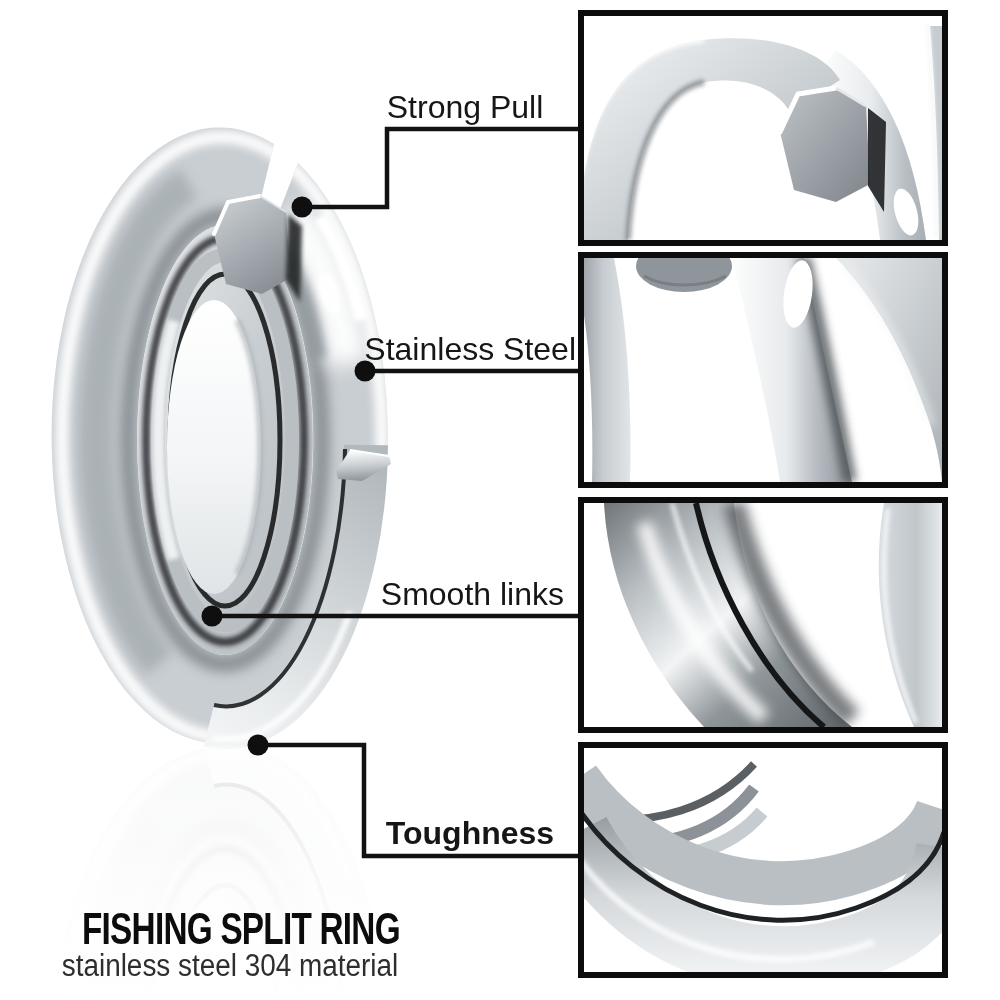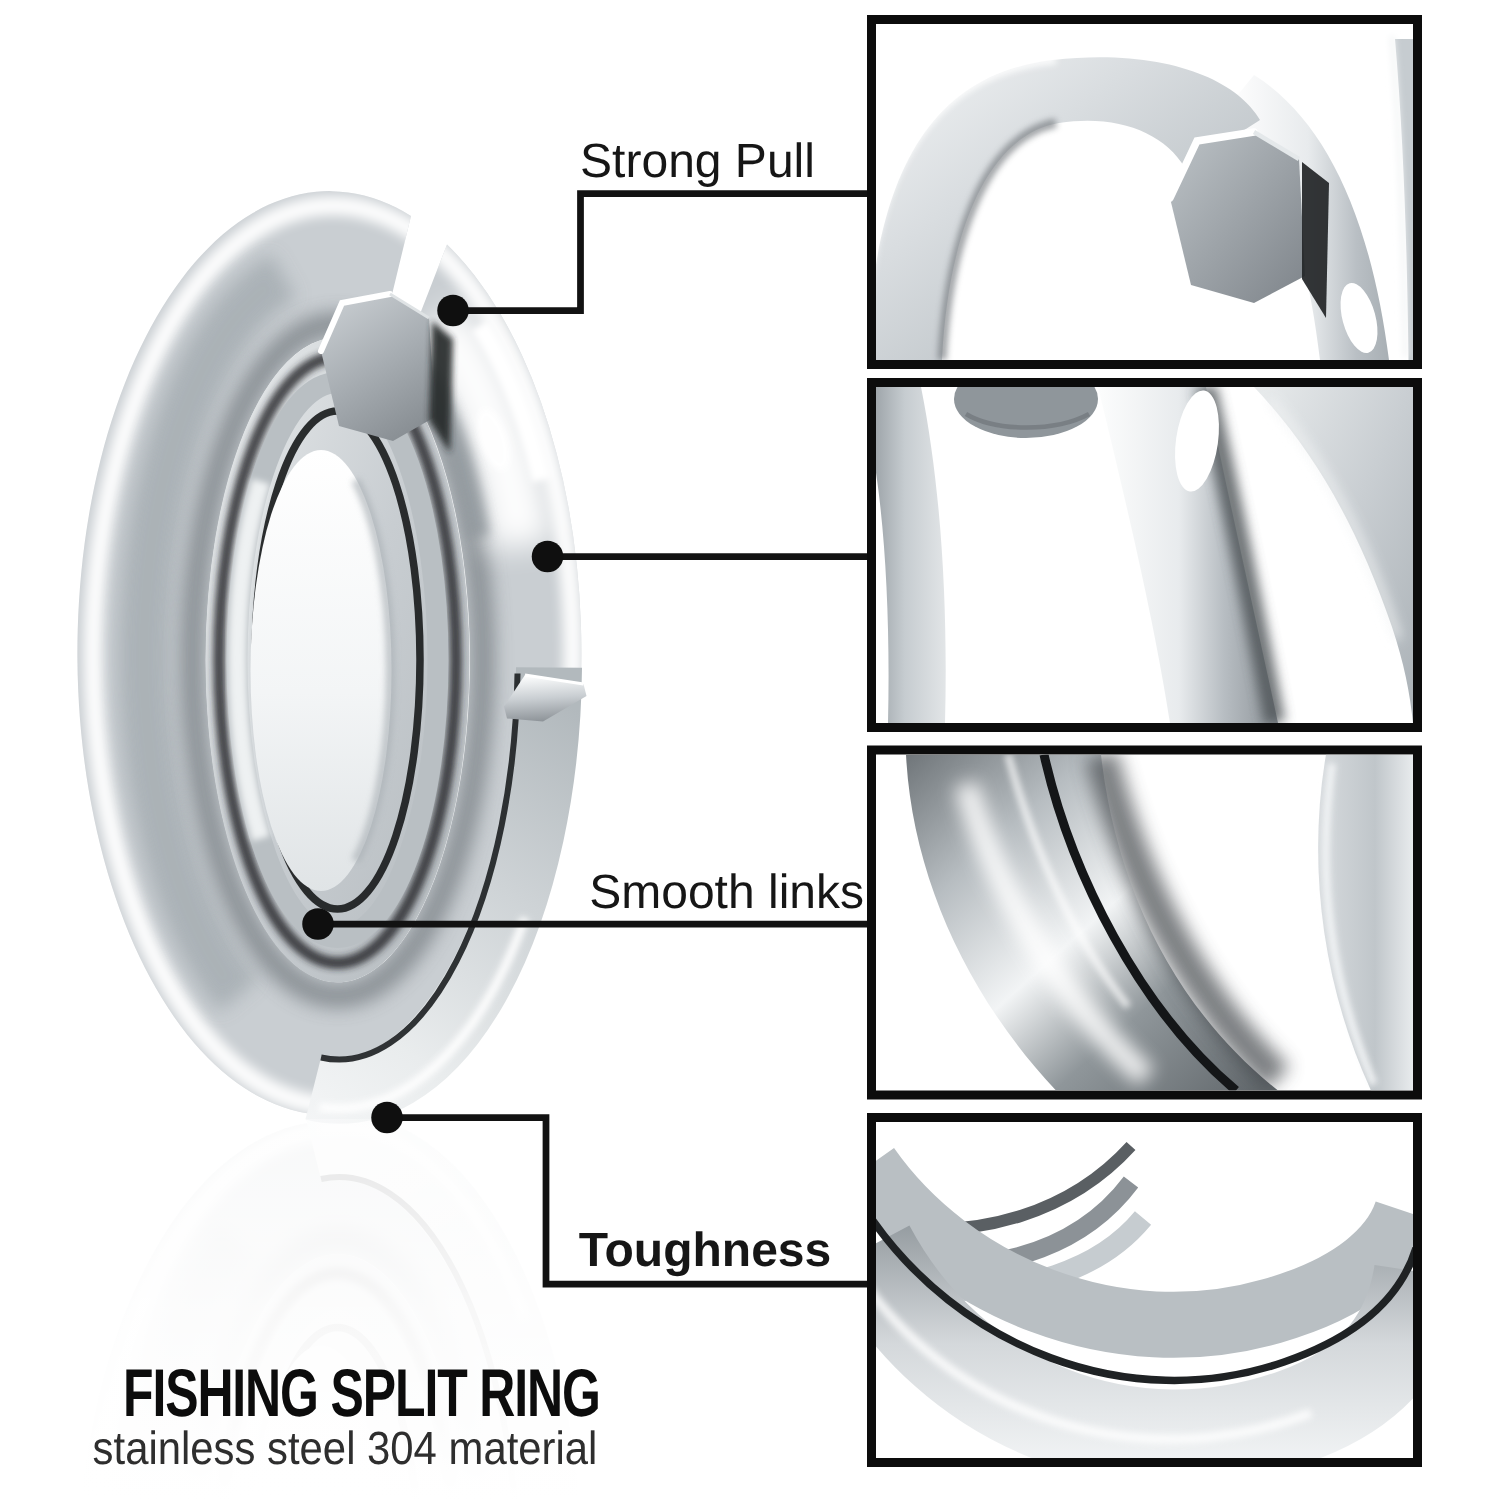--- a/index.html
+++ b/index.html
@@ -271,19 +271,20 @@
     </g>
     <g fill="#0f0f0f" stroke="none">
       <circle cx="302" cy="207" r="10.5"></circle>
       <circle cx="365" cy="371" r="10.5"></circle>
       <circle cx="212" cy="616" r="10.5"></circle>
       <circle cx="258" cy="745" r="10.5"></circle>
     </g>
   </svg>
 
   <div class="lbl center" style="left:352px;top:88px;width:226px;">Strong Pull</div>
-  <div class="lbl right" style="left:304px;top:575px;width:272px;">Smooth links</div>
+  <div class="lbl right" style="left:300px;top:330px;width:276px;">Stainless Steel</div>
+  <div class="lbl right" style="left:292px;top:575px;width:272px;">Smooth links</div>
   <div class="lbl center" style="left:364px;top:814px;width:212px;font-weight:bold;">Toughness</div>
 
   <div class="footer-title">FISHING SPLIT RING</div>
   <div class="footer-subtitle">stainless steel 304 material</div>
 
 </div>
 
 </body></html>

